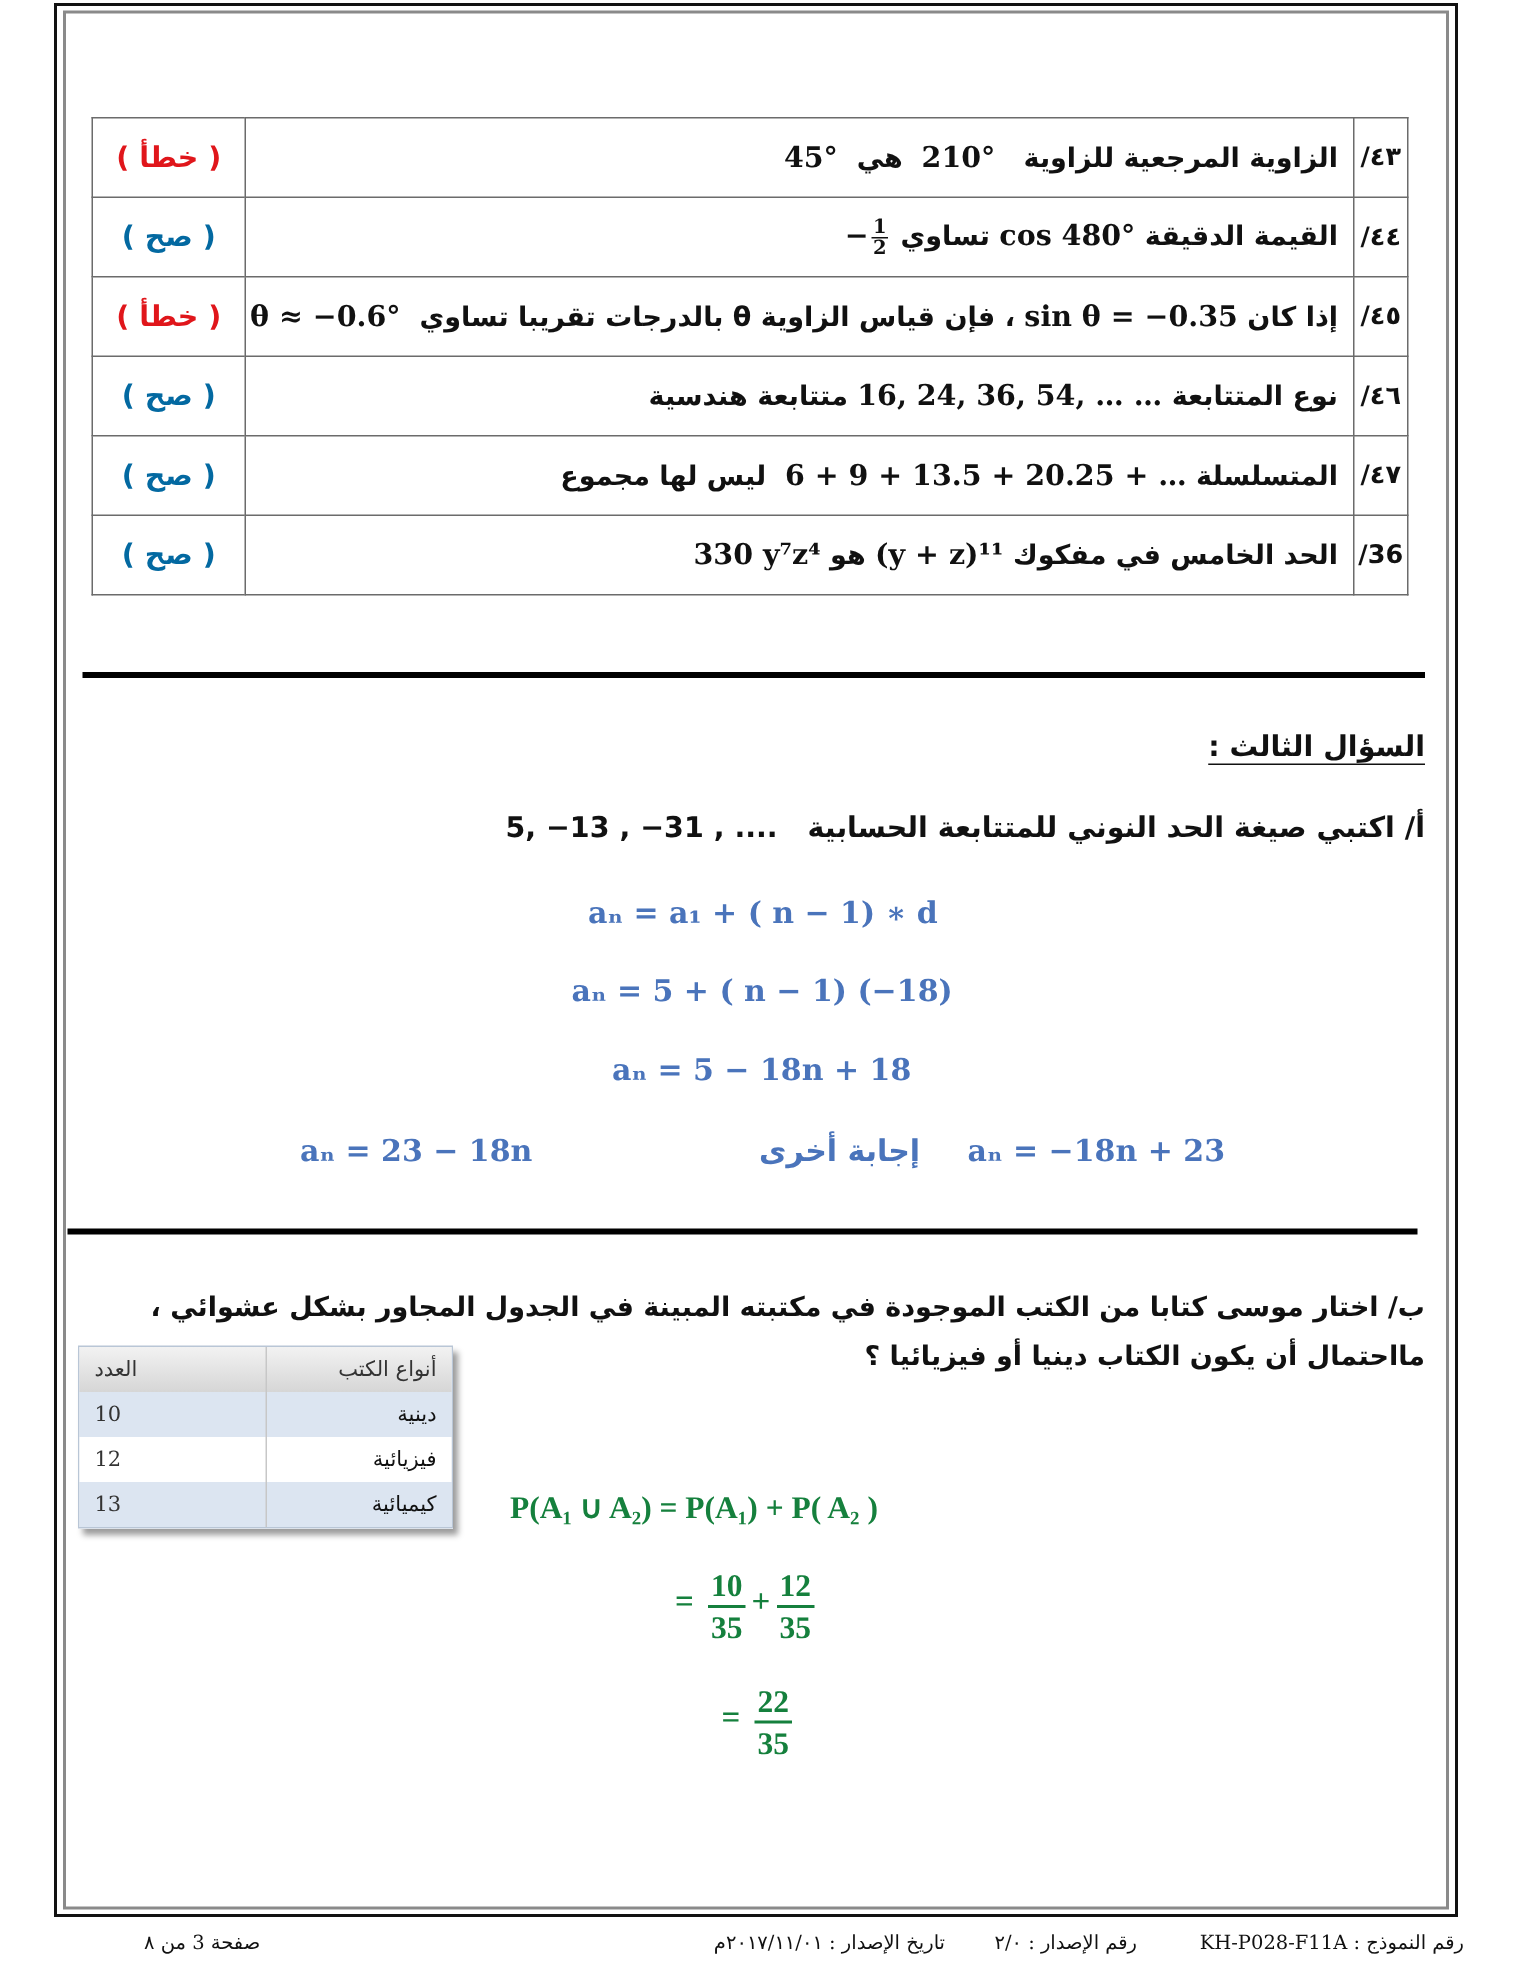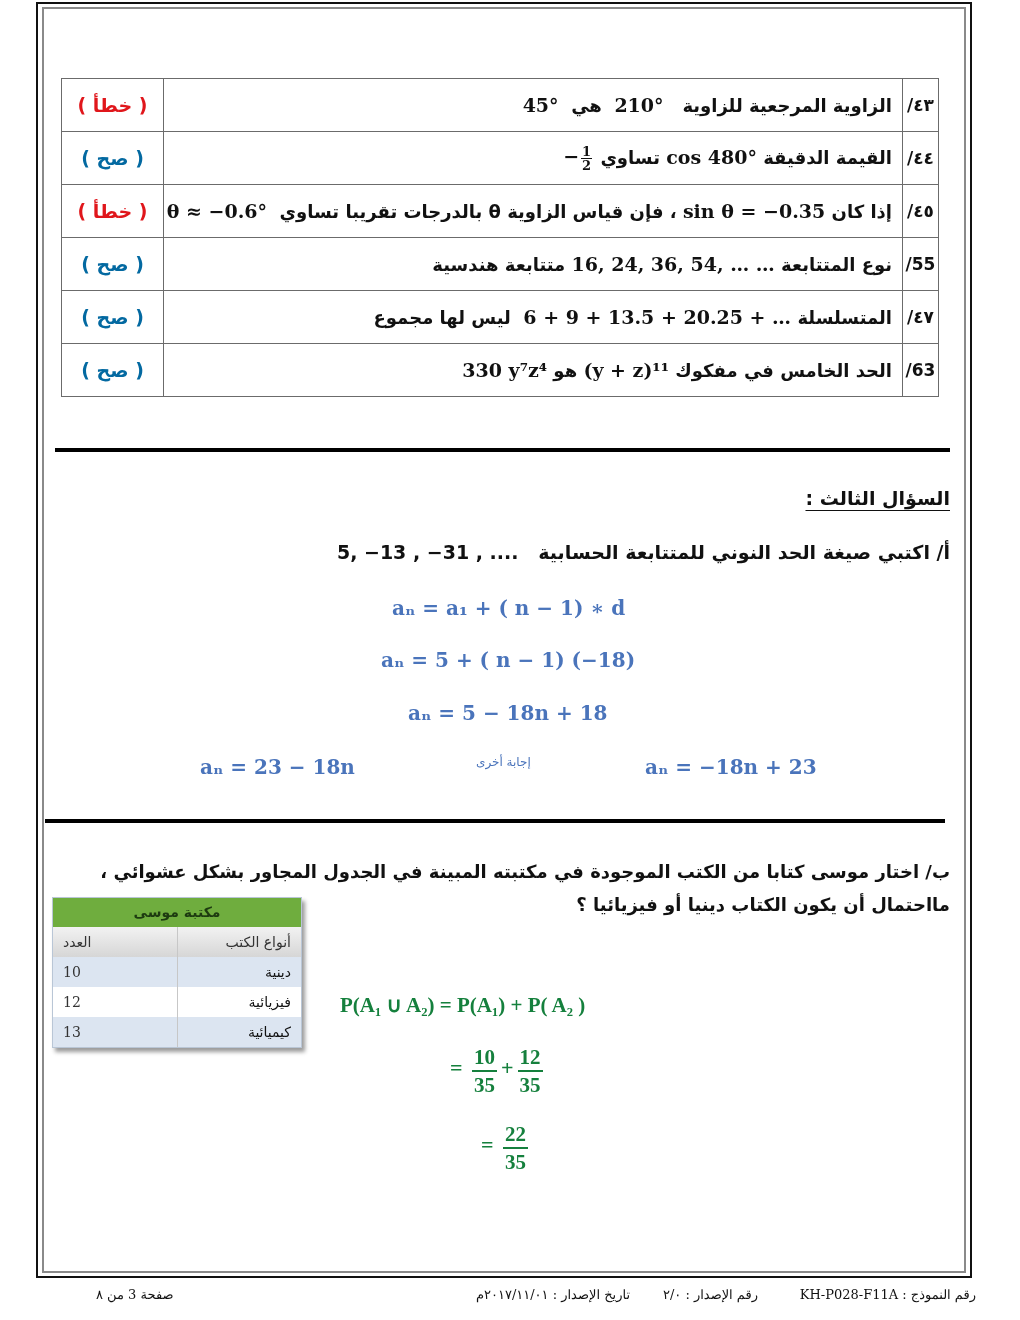--- a/index.html
+++ b/index.html
@@ -20,21 +20,21 @@
   .mathx { font-family: "DejaVu Serif", serif; font-weight: bold; direction: ltr; unicode-bidi: embed; font-size: 19px; }
   .frac { display: inline-flex; flex-direction: column; align-items: center; vertical-align: middle; font-size: 13px; line-height: 13px; margin: 0 2px; }
   .frac .n { border-bottom: 1.5px solid currentColor; padding: 0 1px; }
 
   .rule-thick { position: absolute; height: 4px; background: #000; }
 
   .q-title { position: absolute; right: 70px; top: 487px; font-weight: bold; font-size: 19px; text-decoration: underline; text-underline-offset: 5px; direction: rtl; text-align: right; }
   .q-a { position: absolute; right: 70px; top: 541px; font-weight: bold; font-size: 19px; direction: rtl; white-space: nowrap; }
 
   .eq { position: absolute; color: #4a74bb; font-family: "DejaVu Serif", serif; font-weight: bold; font-size: 20px; white-space: nowrap; direction: ltr; }
-  .alt-label { position: absolute; color: #4a74bb; font-weight: normal; font-size: 12px; direction: rtl; white-space: nowrap; }
+  .alt-label { position: absolute; color: #4a74bb; font-weight: bold; font-size: 20px; direction: rtl; white-space: nowrap; margin-left: 30px; }
 
   .q-b { position: absolute; right: 70px; top: 855px; width: 905px; font-weight: bold; font-size: 18px; direction: rtl; text-align: right; line-height: 33px; }
 
   
   .lib { position: absolute; left: 52px; top: 897px; width: 250px; box-shadow: 3px 4px 4px #9c9c9c; border: 1px solid #b9c6d6; direction: rtl; font-size: 14px; }
   .lib .title { background: #6fad3e; color: #1d3b10; text-align: center; height: 29px; line-height: 29px; font-weight: bold; font-size: 14px; }
   .lib .row { display: flex; height: 30px; line-height: 30px; }
   .lib .row div { flex: 1; padding: 0 10px; }
   .lib .row div:first-child { border-left: 1px solid #c7c7c7; text-align: right; }
   .lib .row div:last-child { text-align: left; }
@@ -85,39 +85,39 @@
     <td class="num">٤٥/</td>
     <td class="stmt">
       <span>إذا كان</span>
       <span class="mathx">sin θ = −0.35</span>
       <span>، فإن قياس الزاوية θ بالدرجات تقريبا تساوي</span>&nbsp;
       <span class="mathx">θ ≈ −0.6°</span>
     </td>
     <td class="ans wrong">( خطأ )</td>
   </tr>
   <tr>
-    <td class="num">55/</td>
+    <td class="num">٤٦/</td>
     <td class="stmt">
       <span>نوع المتتابعة</span>
       <span class="mathx">16, 24, 36, 54, … …</span>
       <span>متتابعة هندسية</span>
     </td>
     <td class="ans right">( صح )</td>
   </tr>
   <tr>
     <td class="num">٤٧/</td>
     <td class="stmt">
       <span>المتسلسلة</span>
       <span class="mathx">6 + 9 + 13.5 + 20.25 + …</span>&nbsp;
       <span>ليس لها مجموع</span>
     </td>
     <td class="ans right">( صح )</td>
   </tr>
   <tr>
-    <td class="num">63/</td>
+    <td class="num">36/</td>
     <td class="stmt">
       <span>الحد الخامس في مفكوك</span>
       <span class="mathx">(y + z)¹¹</span>
       <span>هو</span>
       <span class="mathx">330 y⁷z⁴</span>
     </td>
     <td class="ans right">( صح )</td>
   </tr>
 </tbody>
   </table>
@@ -136,21 +136,20 @@
 <div class="eq" style="left:408px; top:701px;">aₙ =  5 − 18n + 18</div>
 <div class="eq" style="left:200px; top:755px;">aₙ =  23  − 18n</div>
 <div class="alt-label" style="left:476px; top:755px;">إجابة أخرى</div>
 <div class="eq" style="left:645px; top:755px;">aₙ =  −18n + 23</div>
 
 <div class="rule-thick" style="left:45px; top:819px; width:900px;"></div>
 
 <div class="q-b">ب/ اختار موسى كتابا من الكتب الموجودة في مكتبته المبينة في الجدول المجاور بشكل عشوائي ، مااحتمال أن يكون الكتاب دينيا أو فيزيائيا ؟</div>
 
 <div class="lib">
-  <div class="title">مكتبة موسى</div>
   <div class="row hdr">
     <div>أنواع الكتب</div>
     <div>العدد</div>
   </div>
   <div class="row r0">
     <div>دينية</div>
     <div class="val">10</div>
   </div>
   <div class="row r1">
     <div>فيزيائية</div>

